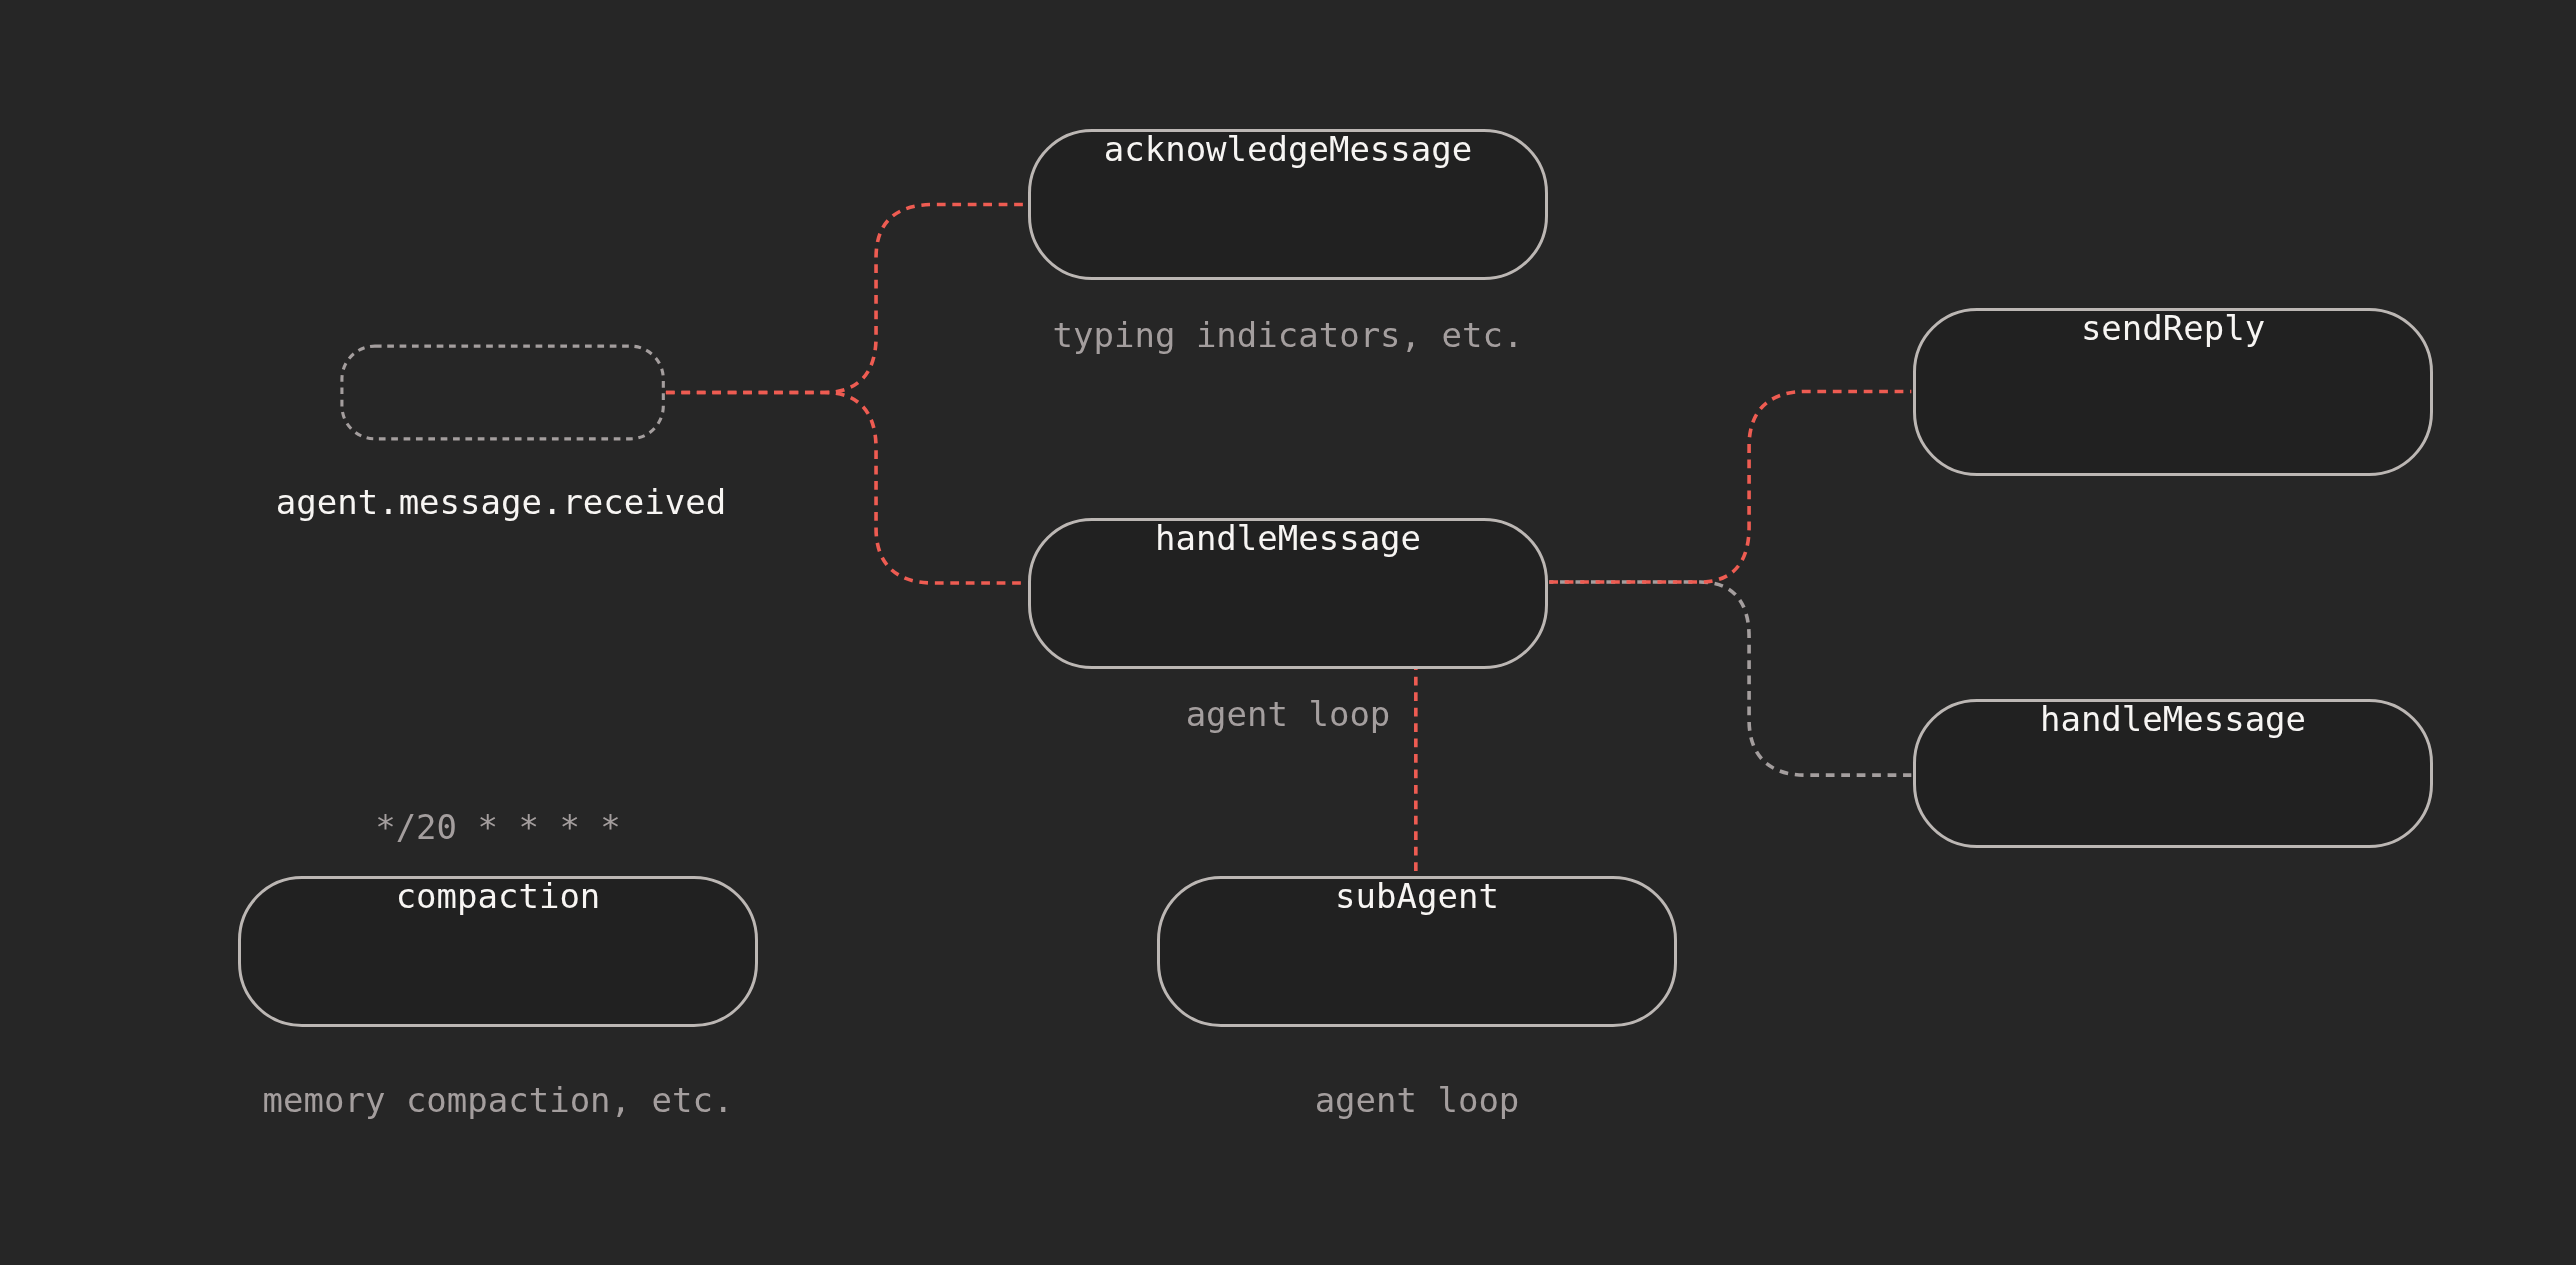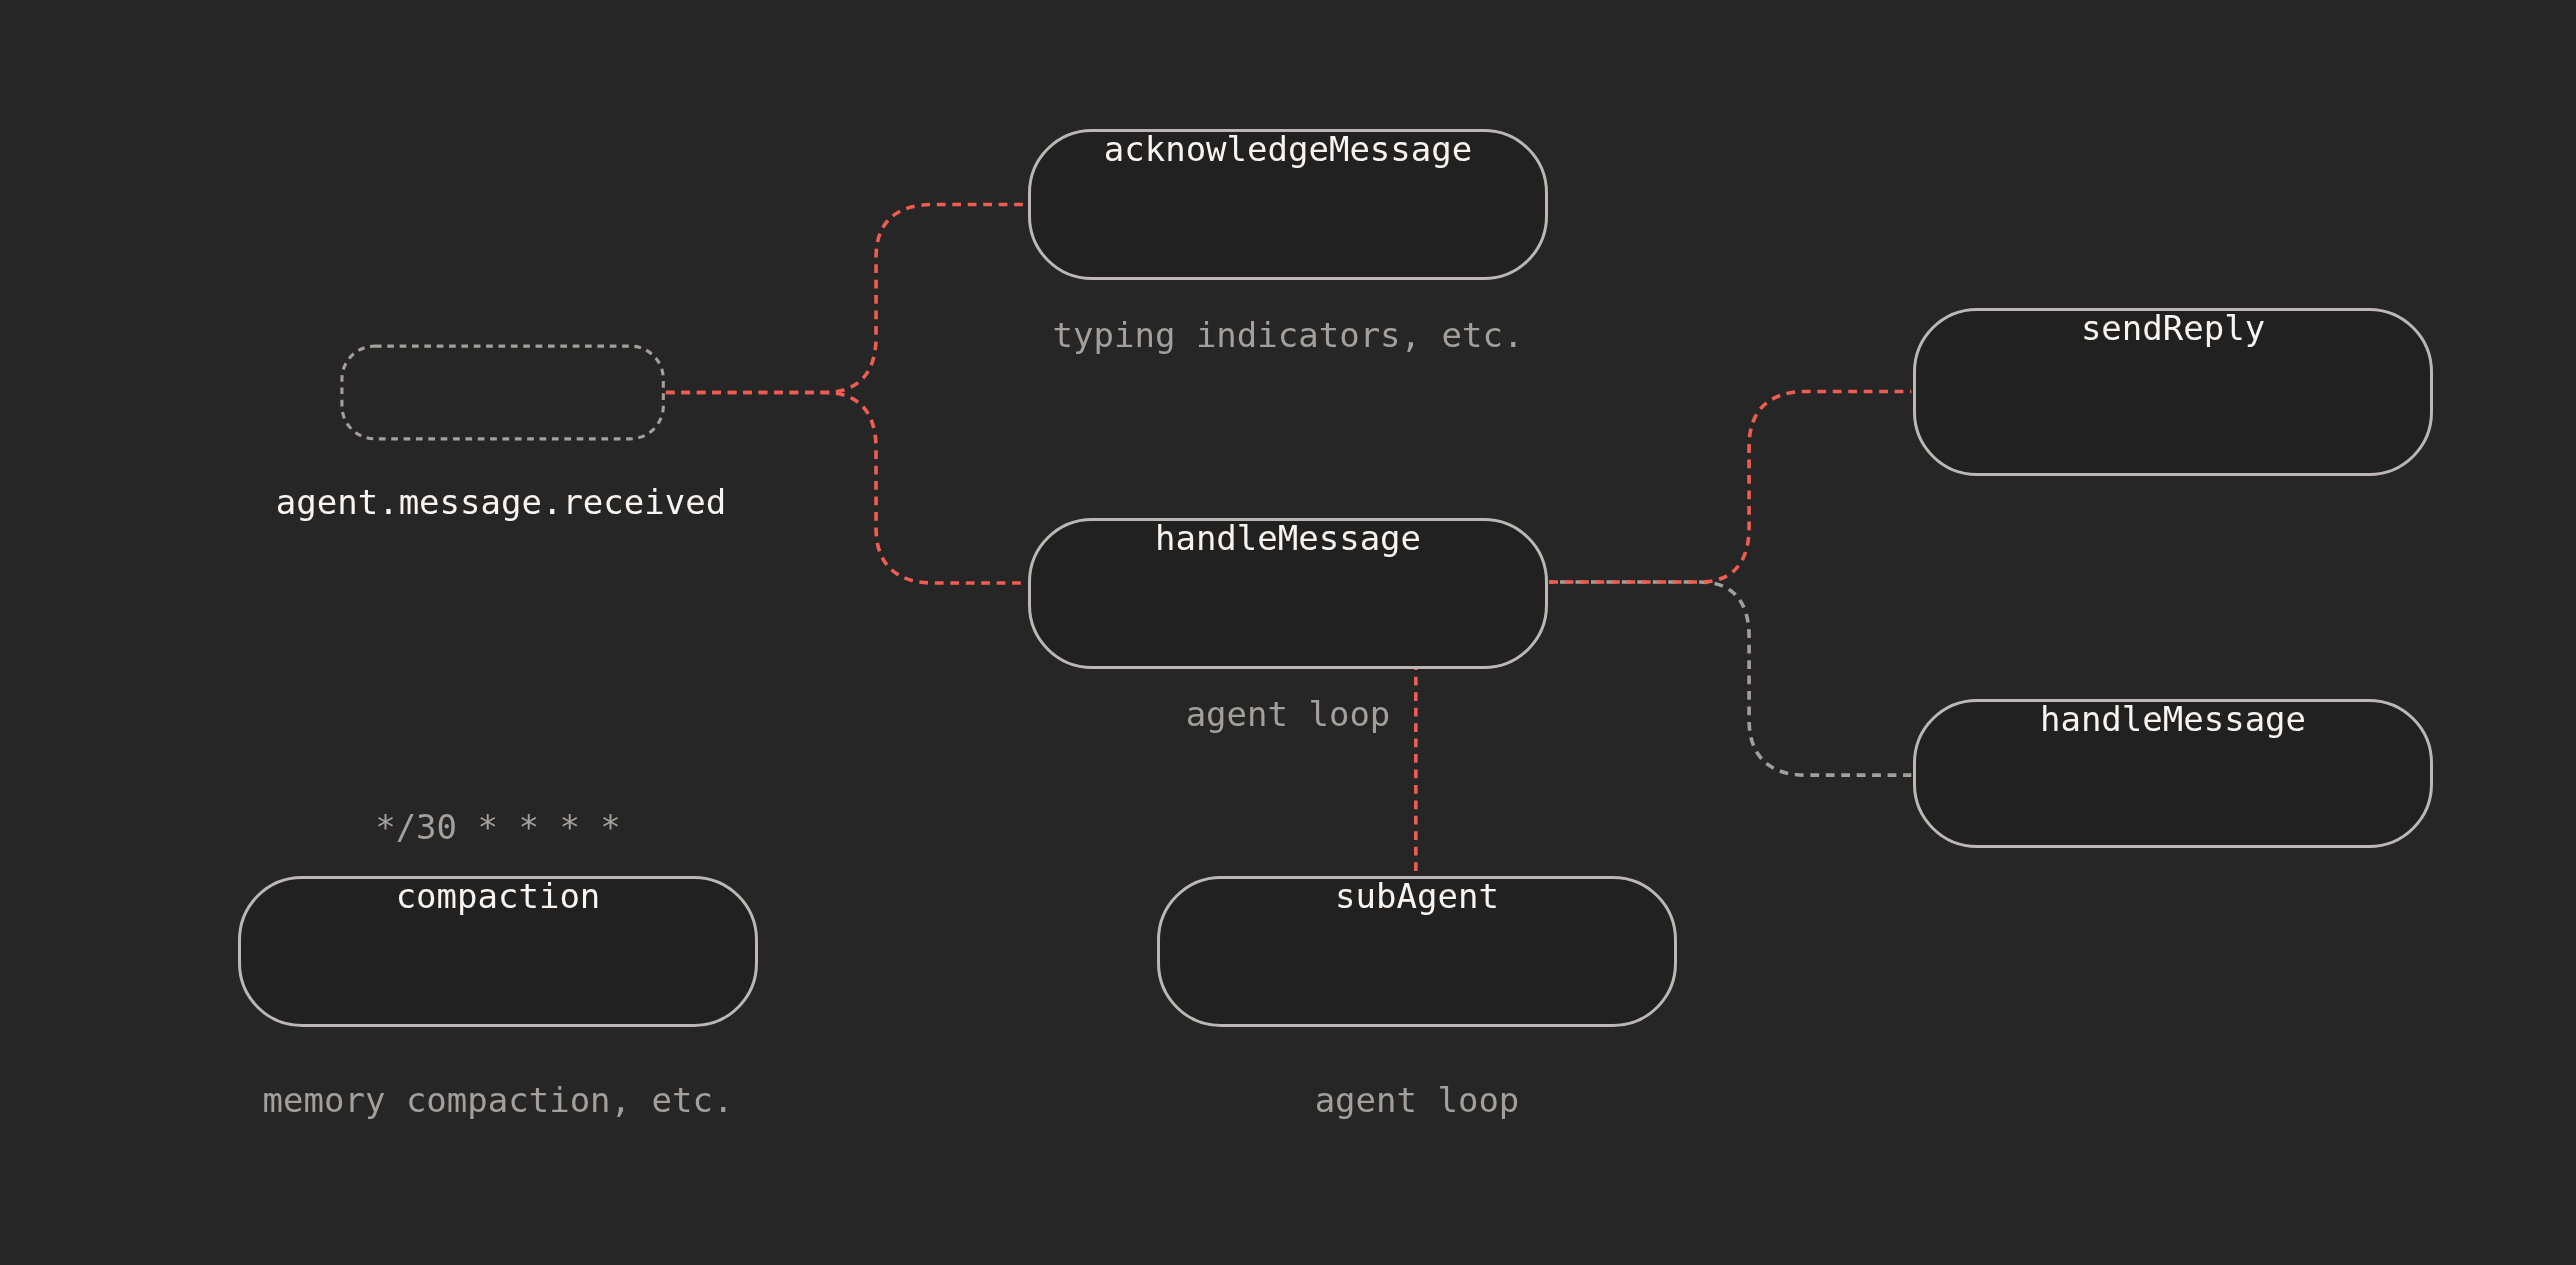--- a/index.html
+++ b/index.html
@@ -113,20 +113,20 @@
   <div class="node" style="left:1157px; top:876px;">
     <span class="label">subAgent</span>
   </div>
 
   <div class="caption white" style="left:89px; top:485px;">agent.message.received</div>
 
   <div class="caption" style="left:876px; top:318px;">typing indicators, etc.</div>
 
   <div class="caption" style="left:876px; top:697px;">agent loop</div>
 
-  <div class="caption" style="left:86px; top:810px;">*/30 * * * *</div>
+  <div class="caption" style="left:86px; top:810px;">*/20 * * * *</div>
 
   <div class="caption" style="left:86px; top:1083px;">memory compaction, etc.</div>
 
   <div class="caption" style="left:1005px; top:1083px;">agent loop</div>
 
 </div>
 
 
 </body></html>

